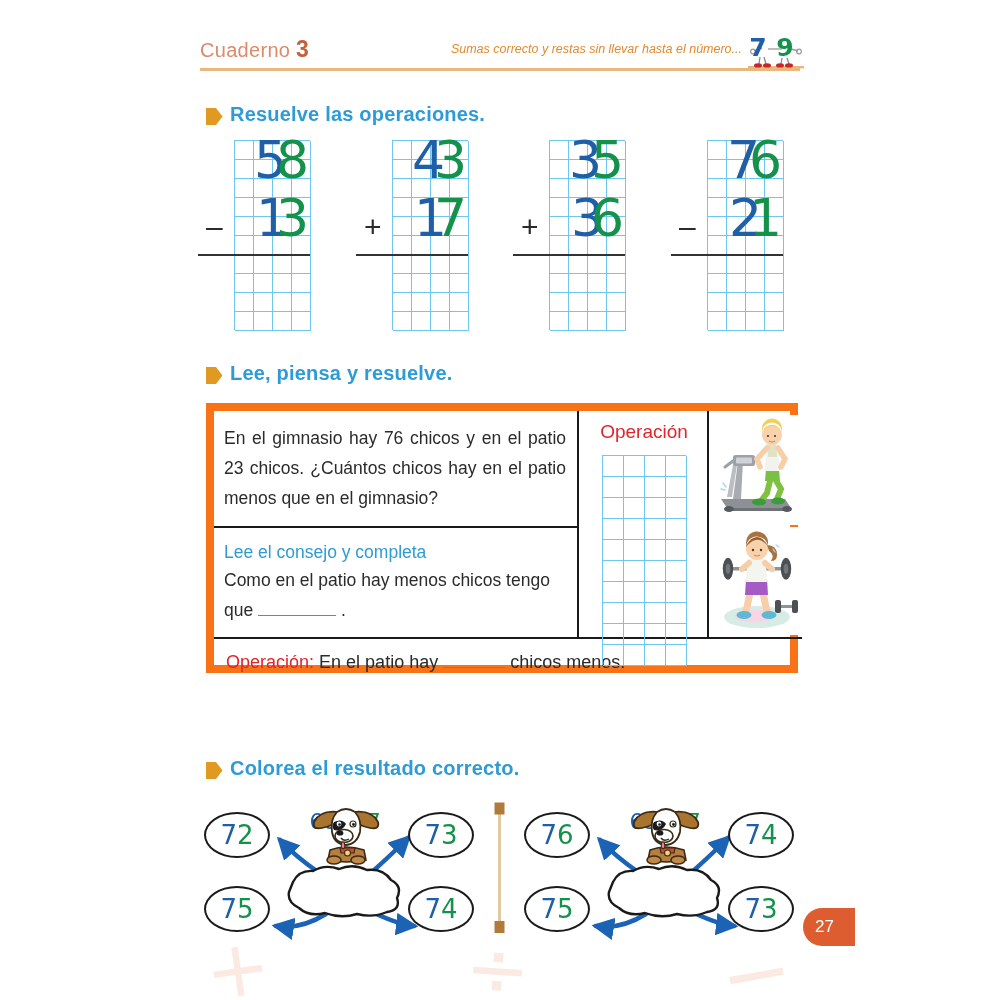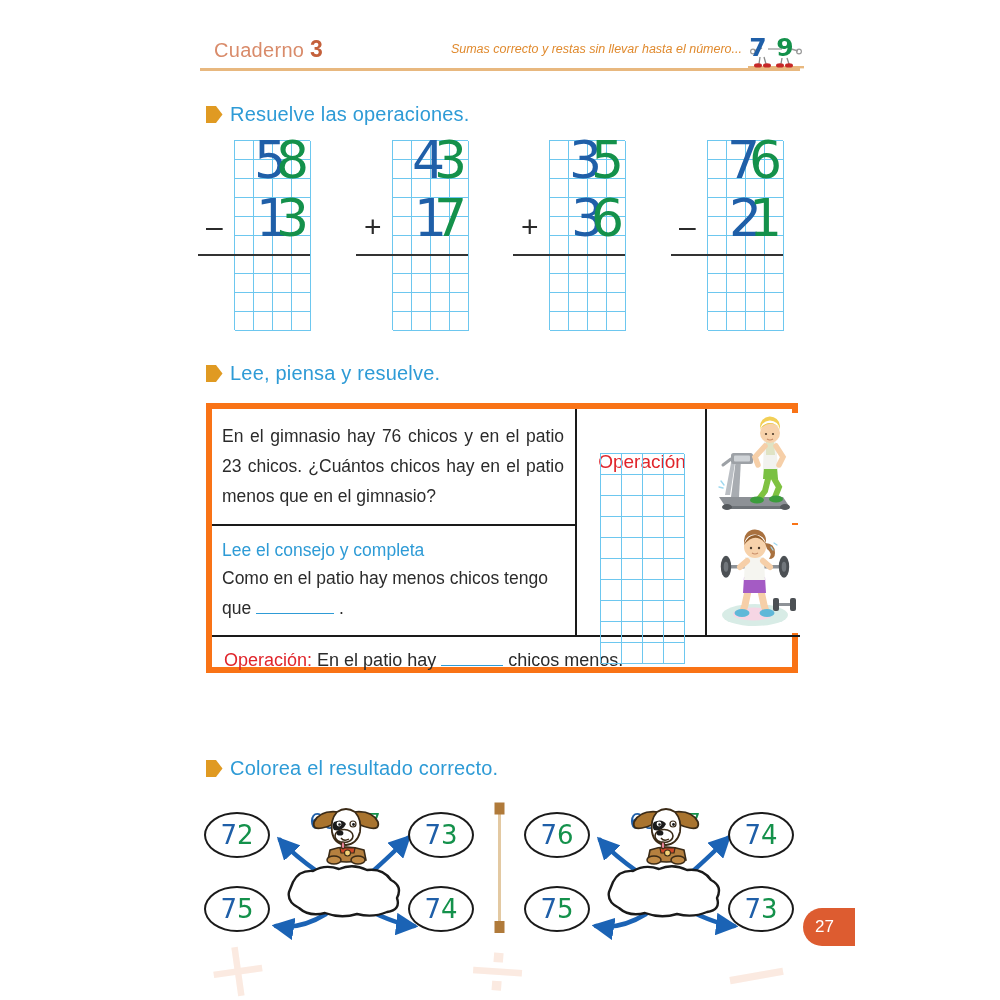--- a/index.html
+++ b/index.html
@@ -33,21 +33,20 @@
     background: #e8b87f;
   }
   .hdr-cuaderno {
     position: absolute;
     left: 0;
     top: 2px;
     font-size: 20px;
     color: #d98b6a;
     letter-spacing: .3px;
     white-space: nowrap;
-    margin-left: 14px;
   }
   .hdr-cuaderno .num {
     font-size: 23px;
     font-weight: bold;
     color: #c4603b;
   }
   .hdr-topic {
     position: absolute;
     right: 58px;
     top: 8px;
@@ -61,23 +60,24 @@
     right: -6px;
     top: -6px;
     width: 62px;
     height: 44px;
   }
 
   
   .section-head {
     position: absolute;
     display: flex;
-    align-items: center;
+    align-items: flex-end;
     gap: 7px;
     white-space: nowrap;
+    font-weight: bold;
   }
   .bullet-arrow {
     width: 18px;
     height: 19px;
     flex: 0 0 auto;
   }
   .section-label {
     font-size: 20px;
     color: #2e9bd6;
     letter-spacing: .2px;
@@ -118,21 +118,21 @@
   .dig-t { color: #1f5fa8; }
   .dig-u { color: #14914b; }
 
   
   #problem-box {
     position: absolute;
     left: 206px;
     top: 403px;
     width: 592px;
     height: 270px;
-    border: 6px solid #f97316;
+    border: 8px solid #f97316;
     box-sizing: border-box;
     background: #fff;
   }
   #pb-vline-1 {
     position: absolute;
     left: 363px;
     top: 0;
     width: 2px;
     height: 226px;
     background: #1a1a1a;
@@ -196,21 +196,20 @@
   }
   .sol-label { color: #e0252b; }
   #operacion-title {
     position: absolute;
     left: 375px;
     top: 10px;
     width: 110px;
     text-align: center;
     font-size: 19px;
     color: #e0252b;
-    margin-top: 32px;
   }
   #operacion-grid {
     position: absolute;
     left: 388px;
     top: 44px;
     border-left: 1.4px solid #6dc7ef;
     border-top: 1.4px solid #6dc7ef;
     box-sizing: border-box;
   }
   #operacion-grid .gcell {

